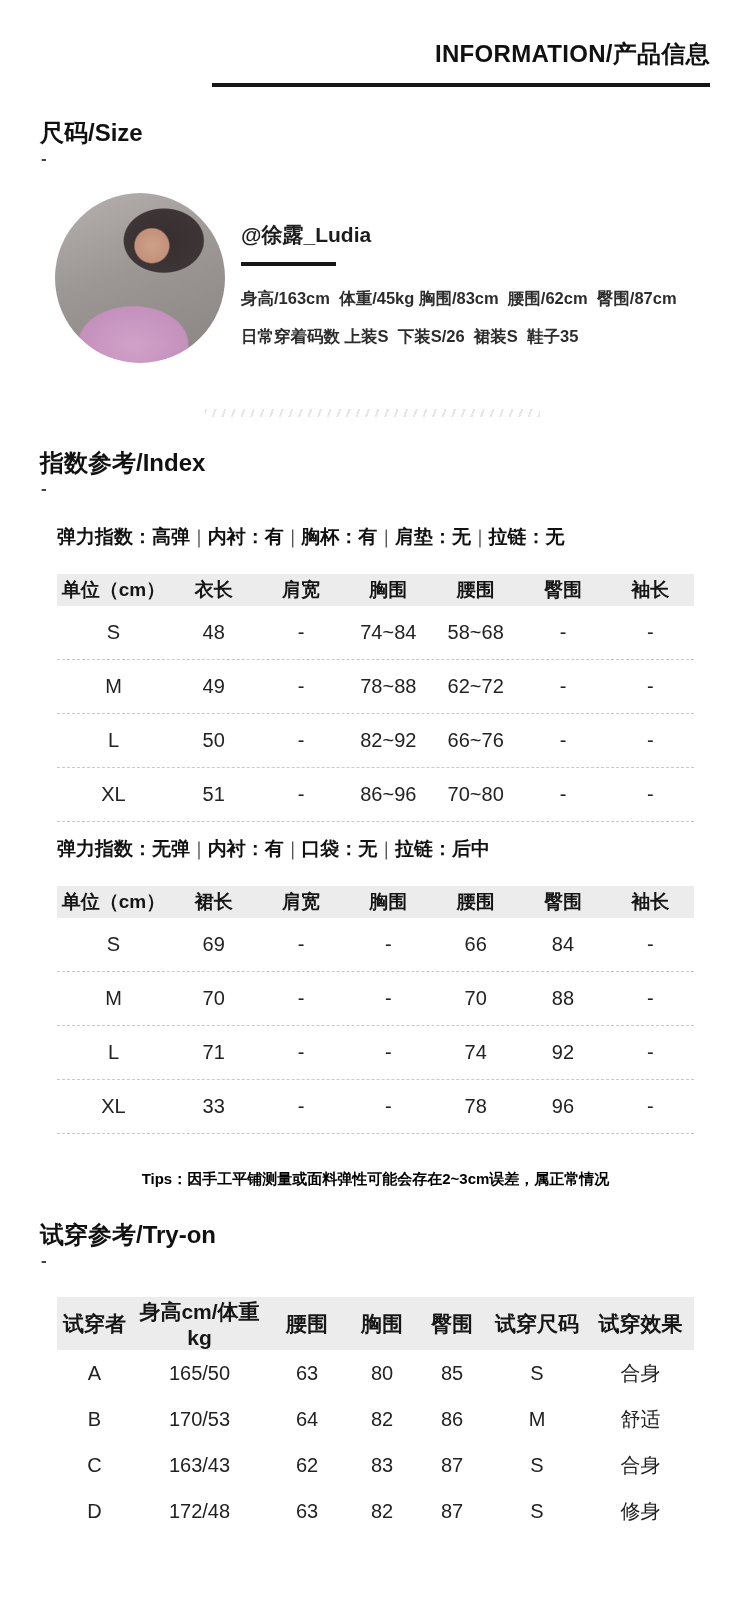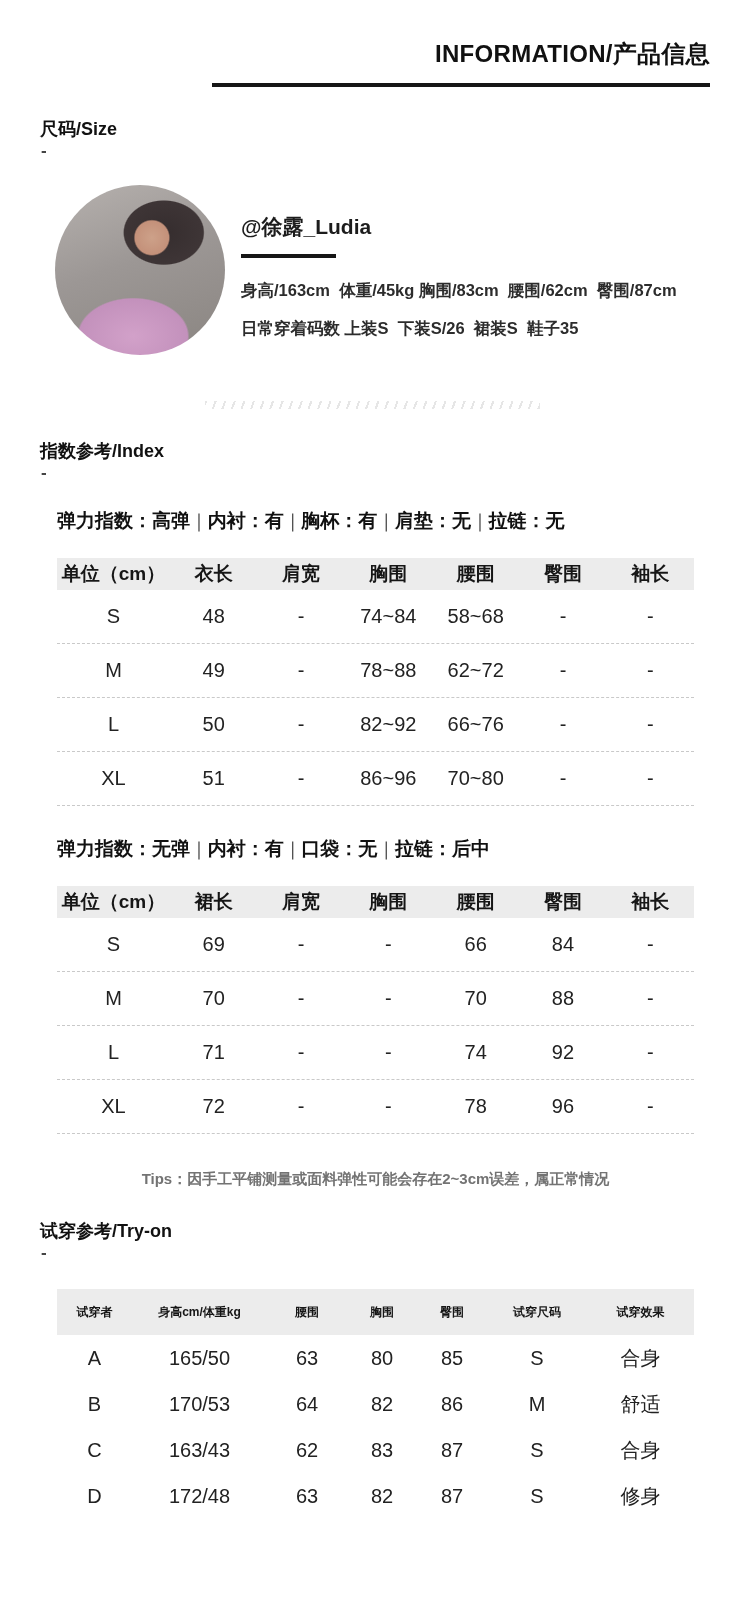--- a/index.html
+++ b/index.html
@@ -8,21 +8,21 @@
     width:750px; height:1599px; overflow:hidden; position:relative;
     font-family:"Liberation Sans","DejaVu Sans",sans-serif;
     color:#1a1a1a;
   }
   
   .info-header { padding-top:38px; padding-right:40px; text-align:right;
     font-size:24px; font-weight:700; color:#111; letter-spacing:.3px; }
   .header-rule { width:498px; height:4px; background:#161616; margin:13px 40px 0 auto; }
 
   
-  .sec-title { font-size:18px; font-weight:700; color:#111; margin:30px 4px 0 40px; }
+  .sec-title { font-size:24px; font-weight:700; color:#111; margin:30px 4px 0 40px; }
   .sec-dash  { font-size:17px; font-weight:700; color:#444; margin:1px 0 0 41px; line-height:1.1; }
 
   
   .model-row { display:flex; margin:24px 0 0 55px; }
   .avatar {
     width:170px; height:170px; border-radius:50%; flex:0 0 auto;
     background:
       radial-gradient(circle at 57% 31%, #cda189 0%, #c4917a 11%, rgba(0,0,0,0) 12%),
       radial-gradient(ellipse 40% 32% at 64% 28%, #352d2e 0%, #3e3536 58%, rgba(0,0,0,0) 60%),
       radial-gradient(ellipse 58% 40% at 46% 89%, #d2a1c9 0%, #c391bc 55%, rgba(0,0,0,0) 57%),
@@ -45,26 +45,26 @@
   .spec-div { font-weight:400; color:#2a2a2a; font-size:18px; }
 
   
   .table { width:637px; margin:24px 0 0 57px; --cols:113px repeat(6,1fr); }
   .table.tryon { --cols:75px 135px 80px 70px 70px 100px 1fr; margin-top:26px; }
   .thead { display:grid; grid-template-columns:var(--cols); align-items:center;
     background:#ececec; height:32px; font-size:19px; font-weight:700; color:#161616; text-align:center; }
   .trow  { display:grid; grid-template-columns:var(--cols); align-items:center;
     height:54px; font-size:20px; color:#222; text-align:center; }
   .table.dashed .trow { border-bottom:1px dashed #c9c9c9; }
-  .table.tryon .thead { height:46px; font-size:12px; }
+  .table.tryon .thead { height:53px; font-size:21px; }
   .table.tryon .trow  { height:46px; }
 
   
   .tips { width:637px; margin:36px 0 0 57px; text-align:center;
-    font-size:15px; font-weight:600; color:#737373; }
+    font-size:15px; font-weight:600; color:#000000; }
 </style>
 </head>
 <body>
 
 <div class="info-header">INFORMATION/产品信息</div>
 <div class="header-rule"></div>
 
 <div class="sec-title">尺码/Size</div>
 <div class="sec-dash">-</div>
 
@@ -136,21 +136,21 @@
       <div>XL</div>
       <div>51</div>
       <div>-</div>
       <div>86~96</div>
       <div>70~80</div>
       <div>-</div>
       <div>-</div>
     </div>
   </div>
 
-<div class="spec-row" style="margin-top:30px">
+<div class="spec-row" style="margin-top:14px">
   <span>弹力指数：无弹</span>
   <span class="spec-div">｜</span>
   <span>内衬：有</span>
   <span class="spec-div">｜</span>
   <span>口袋：无</span>
   <span class="spec-div">｜</span>
   <span>拉链：后中</span>
 </div>
 
 <div class="table dashed">
@@ -185,21 +185,21 @@
       <div>L</div>
       <div>71</div>
       <div>-</div>
       <div>-</div>
       <div>74</div>
       <div>92</div>
       <div>-</div>
     </div>
     <div class="trow">
       <div>XL</div>
-      <div>72</div>
+      <div>33</div>
       <div>-</div>
       <div>-</div>
       <div>78</div>
       <div>96</div>
       <div>-</div>
     </div>
   </div>
 
 <div class="tips">Tips：因手工平铺测量或面料弹性可能会存在2~3cm误差，属正常情况</div>
 

